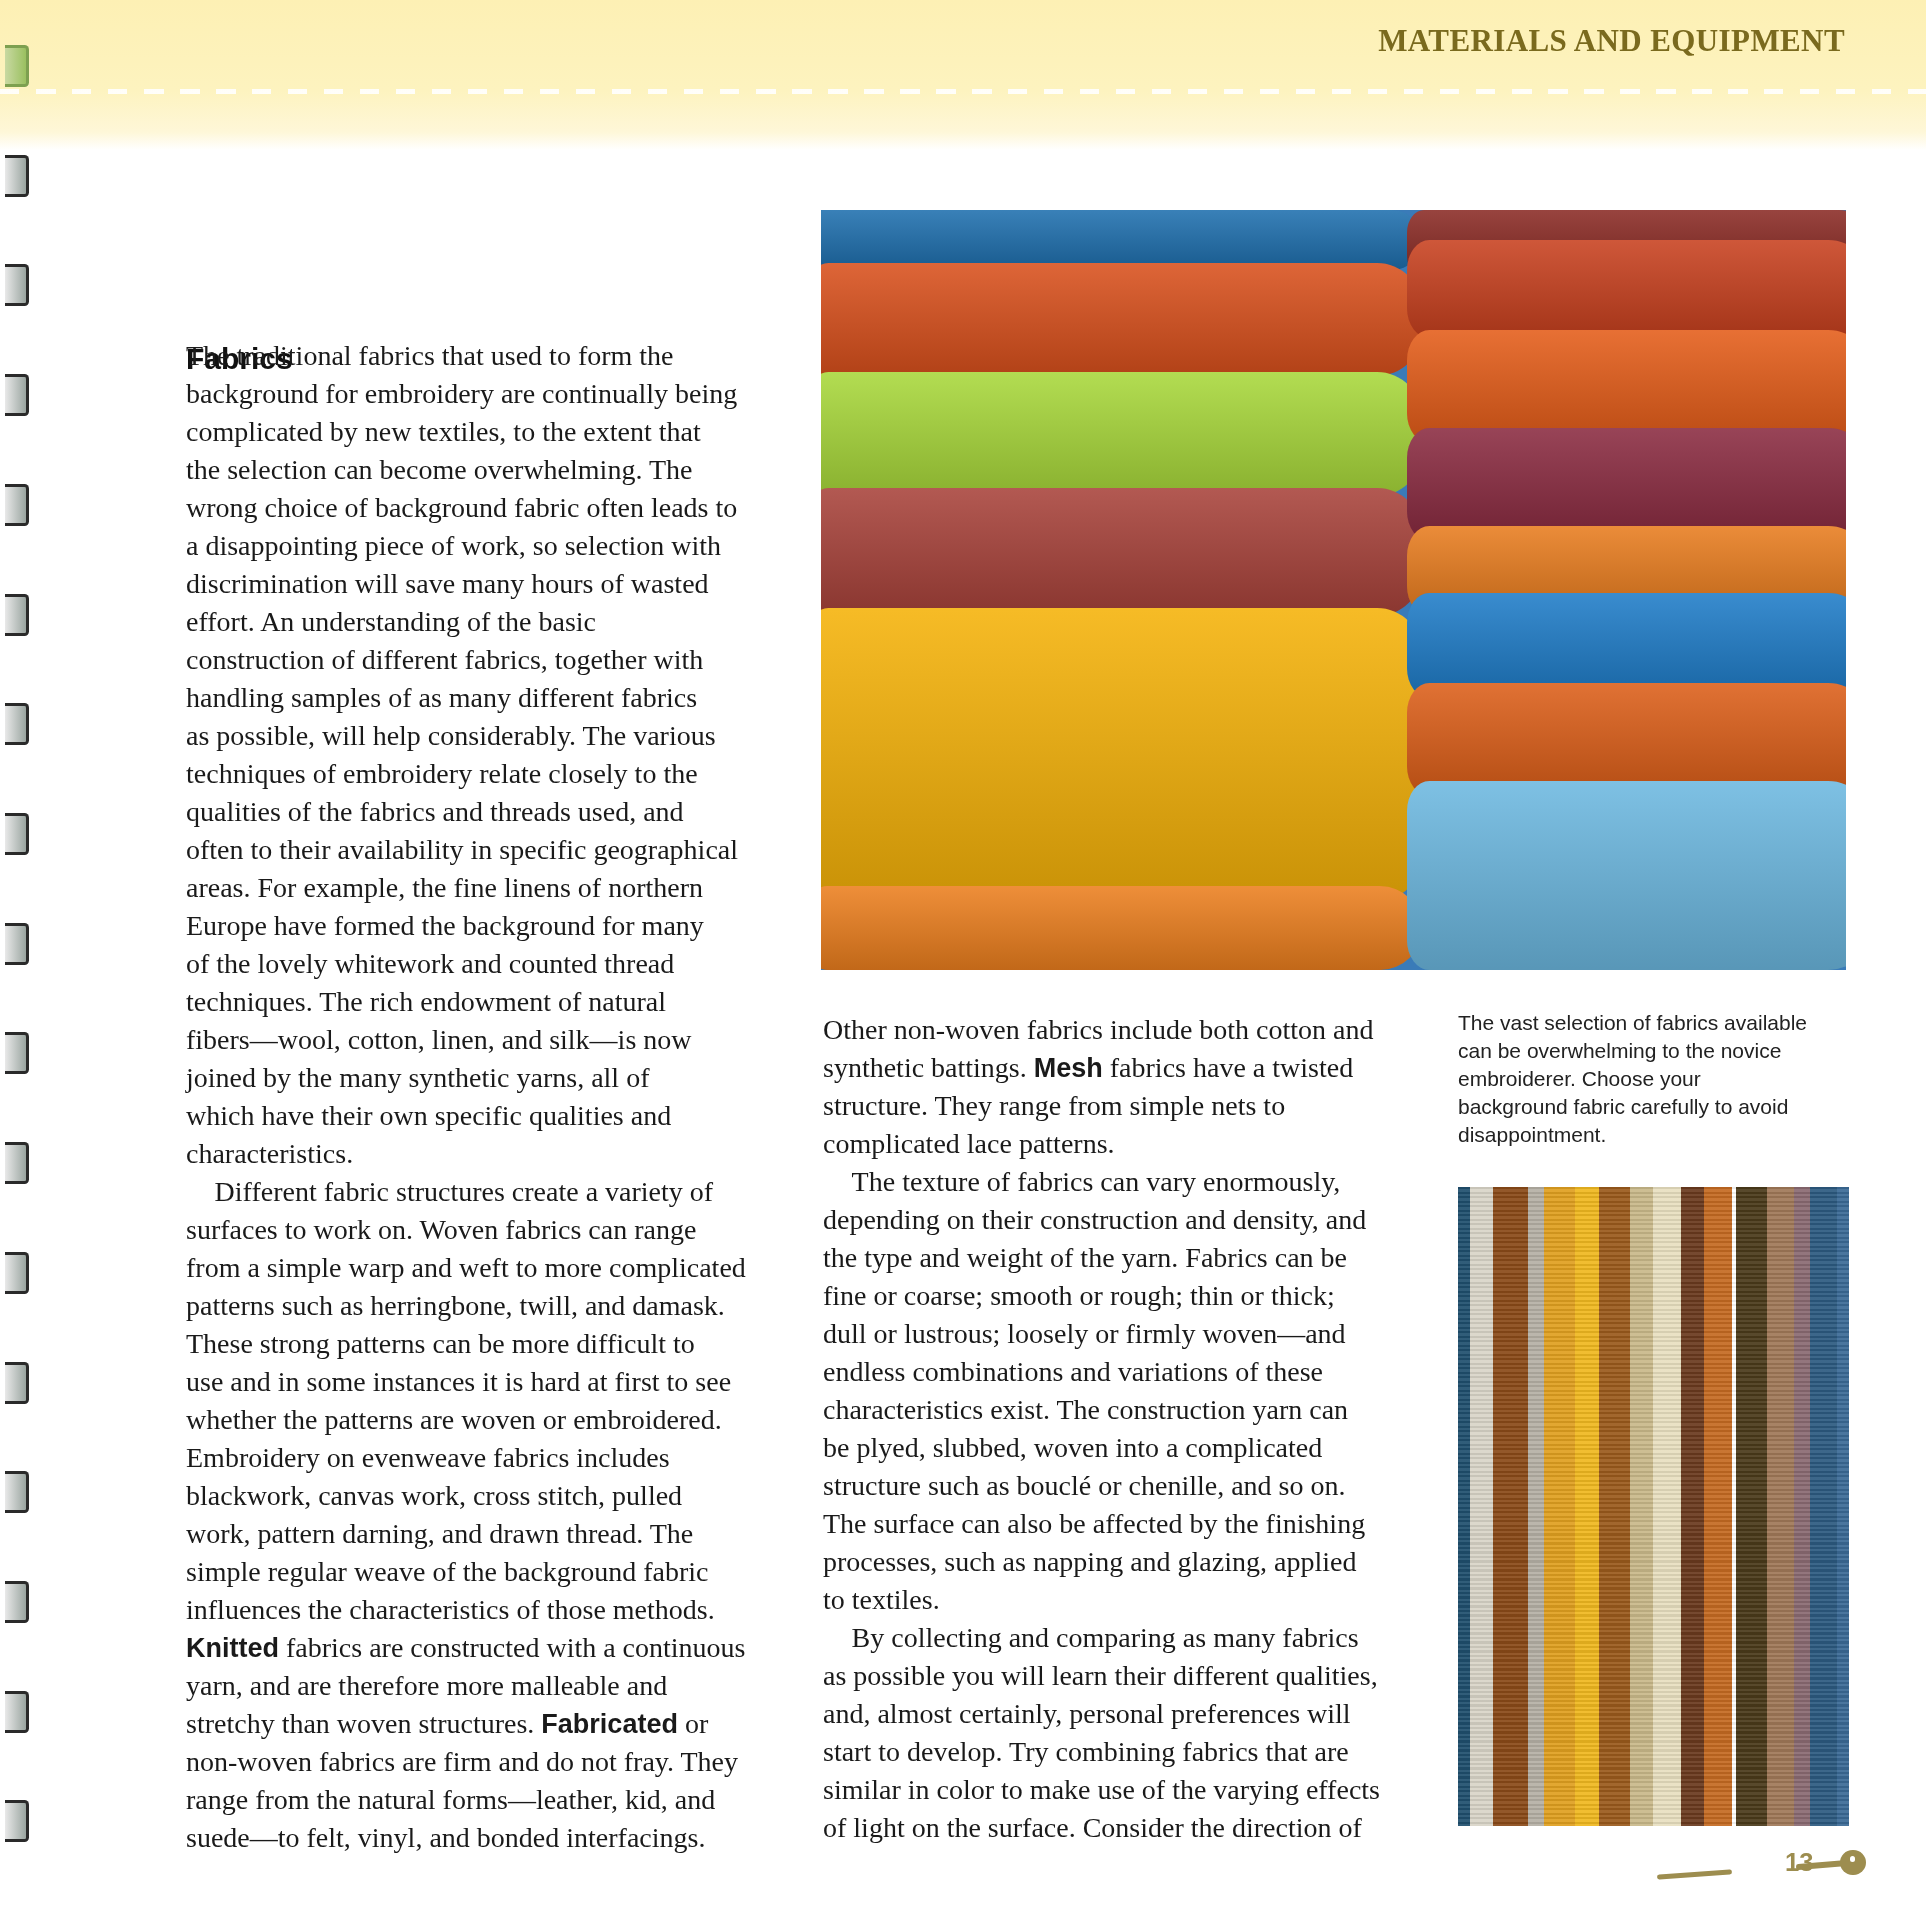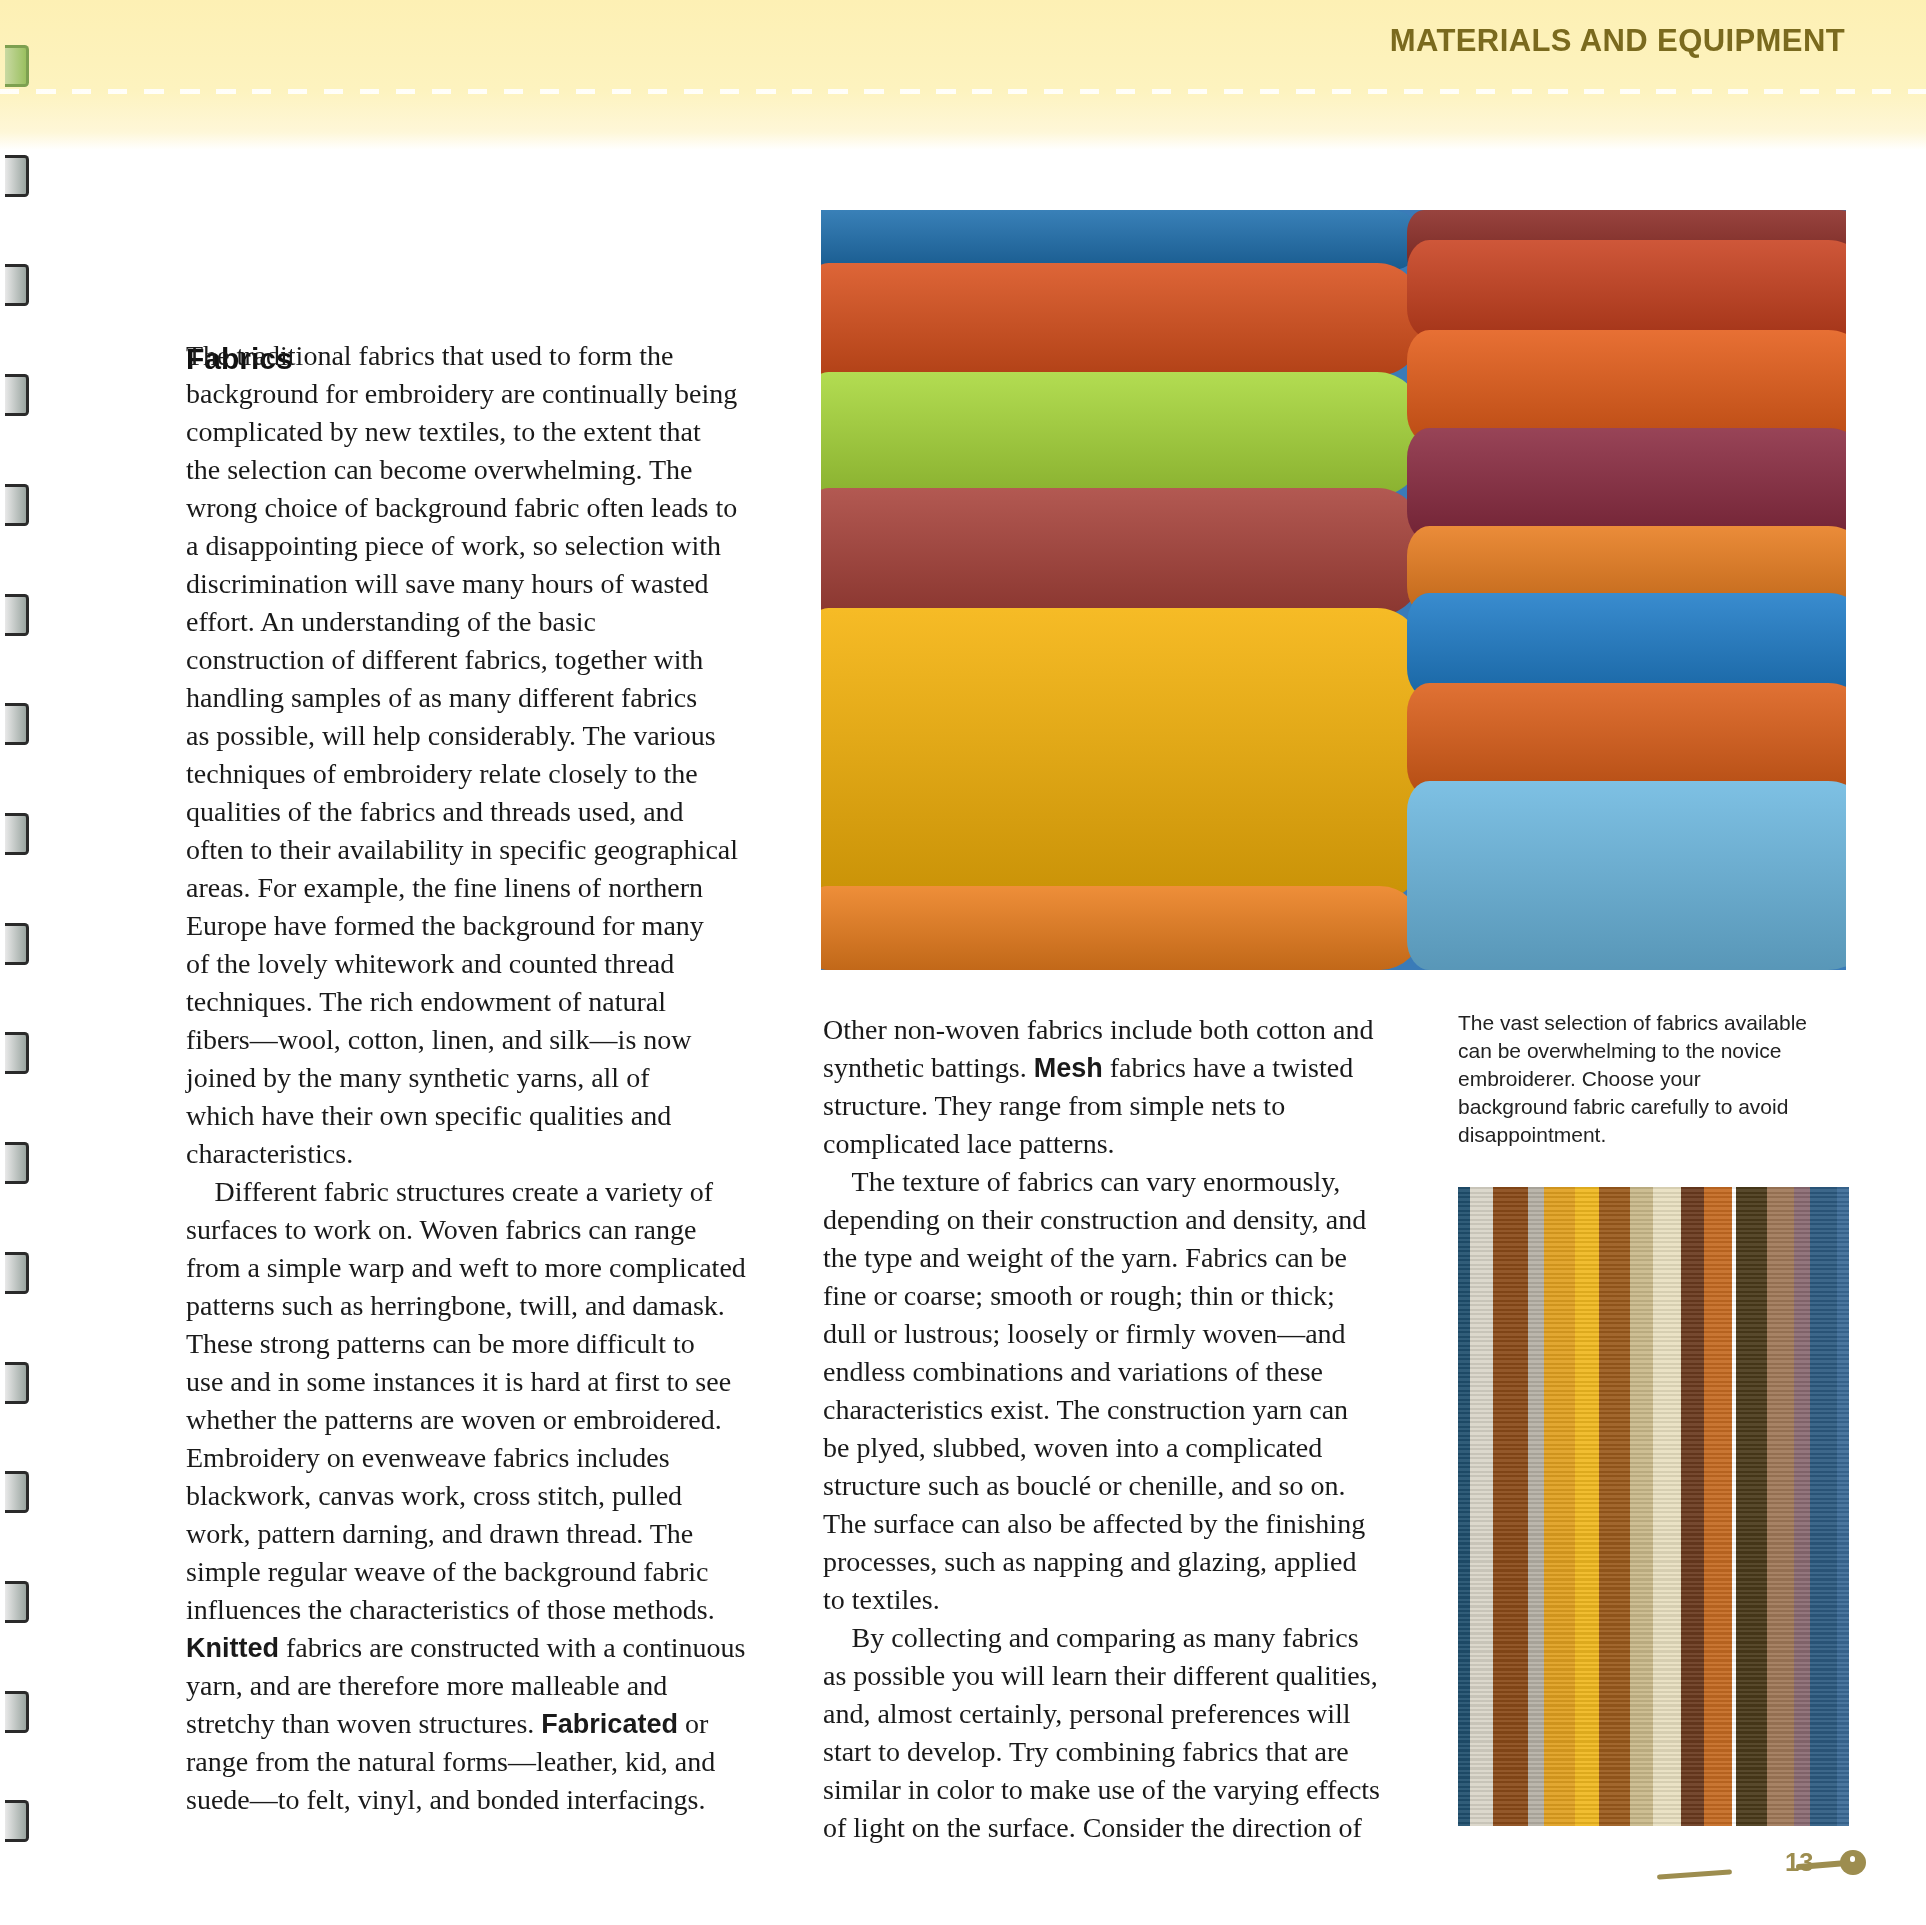--- a/index.html
+++ b/index.html
@@ -12,21 +12,21 @@
   .header-band {
     position: absolute; left: 0; top: 0; width: 1926px; height: 150px;
     background: linear-gradient(180deg, #fdf0b4 0%, #fdf3bf 60%, #fef7d8 88%, #ffffff 100%);
   }
   .header-dash {
     position: absolute; left: 0; top: 89px; width: 1926px; height: 4.5px;
     background-image: repeating-linear-gradient(90deg, rgba(255,255,255,0.9) 0 19.5px, transparent 19.5px 36px);
   }
   .section-title {
     position: absolute; right: 81px; top: 22.5px;
-    font-family: Liberation Sans, sans-serif;
+    font-family: Liberation Serif, serif;
     font-weight: bold; font-size: 31px; letter-spacing: 0.4px;
     color: #7a6a1e;
   }
   .spiral {
     position: absolute; left: 0; top: 45px; width: 30px; height: 1849px;
   }
   .spiral .ring {
     position: absolute; left: 4.5px; width: 21px; height: 36px;
     border: 3px solid #2a2a2a; border-left: none; border-radius: 0 4.5px 4.5px 0;
     background: linear-gradient(90deg, #e9e9e9, #9aa5a0);
@@ -159,20 +159,21 @@
     <span class="line">use and in some instances it is hard at first to see</span>
     <span class="line">whether the patterns are woven or embroidered.</span>
     <span class="line">Embroidery on evenweave fabrics includes</span>
     <span class="line">blackwork, canvas work, cross stitch, pulled</span>
     <span class="line">work, pattern darning, and drawn thread. The</span>
     <span class="line">simple regular weave of the background fabric</span>
     <span class="line">influences the characteristics of those methods.</span>
     <span class="line"><b>Knitted</b> fabrics are constructed with a continuous</span>
     <span class="line">yarn, and are therefore more malleable and</span>
     <span class="line">stretchy than woven structures. <b>Fabricated</b> or</span>
+    <span class="line">non-woven fabrics are firm and do not fray. They</span>
     <span class="line">range from the natural forms—leather, kid, and</span>
     <span class="line">suede—to felt, vinyl, and bonded interfacings.</span>
   </div>
 
 <div class="photo-main" id="photo-main">
     <div class="fold" style="left: -15px; top: 0px; width: 616px; height: 60px; background: rgb(30, 111, 174);"></div>
     <div class="fold" style="left: -15px; top: 53px; width: 616px; height: 113px; background: rgb(217, 80, 28);"></div>
     <div class="fold" style="left: -15px; top: 162px; width: 616px; height: 124px; background: rgb(168, 216, 58);"></div>
     <div class="fold" style="left: -15px; top: 278px; width: 616px; height: 128px; background: rgb(168, 66, 58);"></div>
     <div class="fold" style="left: -15px; top: 398px; width: 616px; height: 293px; background: rgb(245, 178, 8);"></div>

